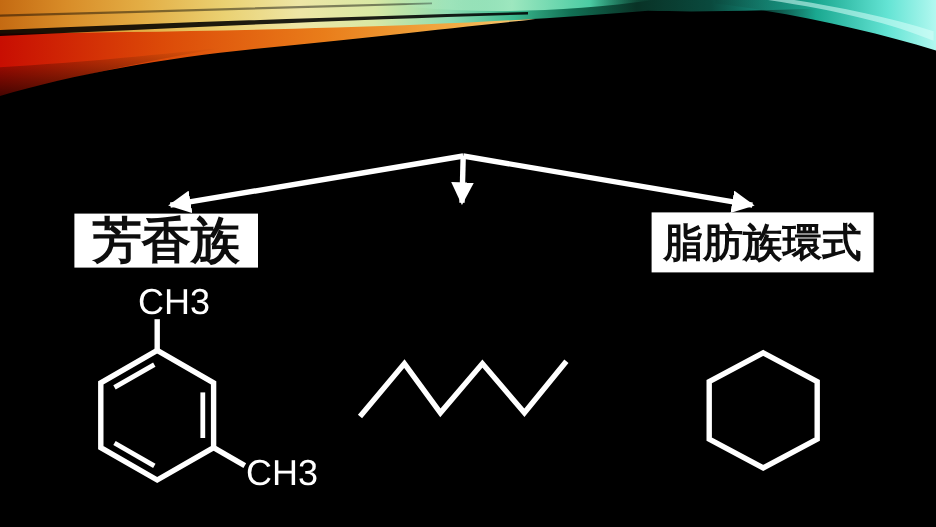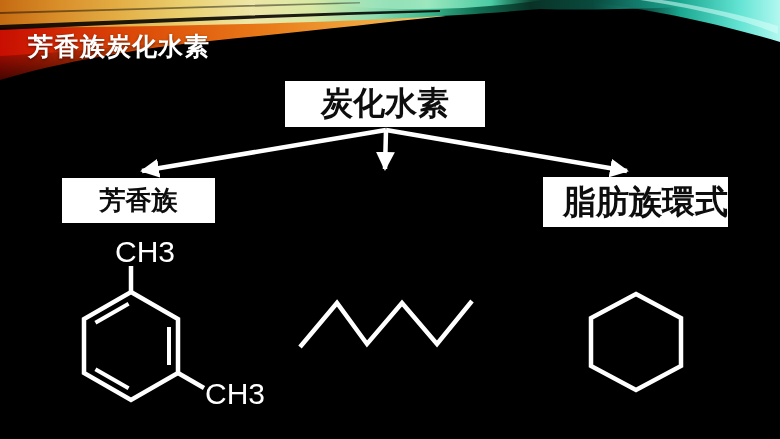--- a/index.html
+++ b/index.html
@@ -41,23 +41,23 @@
     z-index: 4;
     background: #ffffff;
     color: #0d0d0d;
     display: flex;
     align-items: center;
     justify-content: center;
     font-weight: 600;
     white-space: nowrap;
   }
   .node-root    { left: 285px; top: 81px;  width: 200px; height: 46px; font-size: 32px; }
-  .node-left    { left: 62px;  top: 178px; width: 153px; height: 45px; font-size: 26px; }
+  .node-left    { left: 62px;  top: 178px; width: 153px; height: 45px; font-size: 41px; }
   .node-middle  { left: 290px; top: 177px; width: 187px; height: 50px; font-size: 33px; }
-  .node-right   { left: 543px; top: 177px; width: 185px; height: 50px; font-size: 33px; justify-content: flex-end; }
+  .node-right   { left: 543px; top: 177px; width: 185px; height: 50px; font-size: 33px; }
   .chem-label {
     fill: #ffffff;
     font-family: "Liberation Sans", "DejaVu Sans", sans-serif;
     font-size: 30px;
     font-weight: 400;
   }
 </style>
 </head>
 <body>
 
@@ -114,21 +114,20 @@
 
     <path d="M0,25 C150,19 300,13 440,10 L440,12 C300,16 150,23 0,30 Z" fill="#000000" opacity="0.88"></path>
     <path d="M0,12 C120,9 240,5 360,2 L360,3.5 C240,7 120,11 0,14 Z" fill="#000000" opacity="0.45"></path>
 
     <path d="M330,0 H545 C480,9 410,12 345,6 Z" fill="url(#g-topstripe)" opacity="0.9"></path>
 
     <path d="M780,0 V42 C726,26 668,12 596,3 L596,0 Z" fill="url(#g-corner)"></path>
     <path d="M640,0 C700,9 744,20 778,34 L778,26 C740,14 700,6 662,0 Z" fill="#d8fffa" opacity="0.55"></path>
   </svg>
 
-  <div class="slide-title">芳香族炭化水素</div>
 
   <svg class="diagram-svg" viewBox="0 0 780 439" xmlns="http://www.w3.org/2000/svg" aria-hidden="true">
     <defs>
       <marker id="arrowhead" viewBox="0 0 10 10" refX="9" refY="5" markerWidth="4.2" markerHeight="4.2" orient="auto-start-reverse">
         <path d="M0,0 L10,5 L0,10 z" fill="#ffffff"></path>
       </marker>
     </defs>
 
     <g stroke="#ffffff" stroke-width="4.5" fill="none">
       <line x1="386" y1="130" x2="142" y2="171" marker-end="url(#arrowhead)"></line>
@@ -147,23 +146,20 @@
       <line x1="178" y1="373" x2="204" y2="388"></line>
     </g>
     <text class="chem-label" x="115" y="262">CH3</text>
     <text class="chem-label" x="205" y="404">CH3</text>
 
     <polyline points="300,347 337,303 367,344 402,303 437,344 472,301" stroke="#ffffff" stroke-width="4.5" fill="none"></polyline>
 
     <polygon points="636,294 681,318 681,366 636,390 591,366 591,318" stroke="#ffffff" stroke-width="4.5" fill="none"></polygon>
   </svg>
 
-  <div class="node-box node-root">
-    <span>炭化水素</span>
-  </div>
   <div class="node-box node-left">
     <span>芳香族</span>
   </div>
   <div class="node-box node-right">
     <span>脂肪族環式</span>
   </div>
 
 </div>
 
 </body></html>

